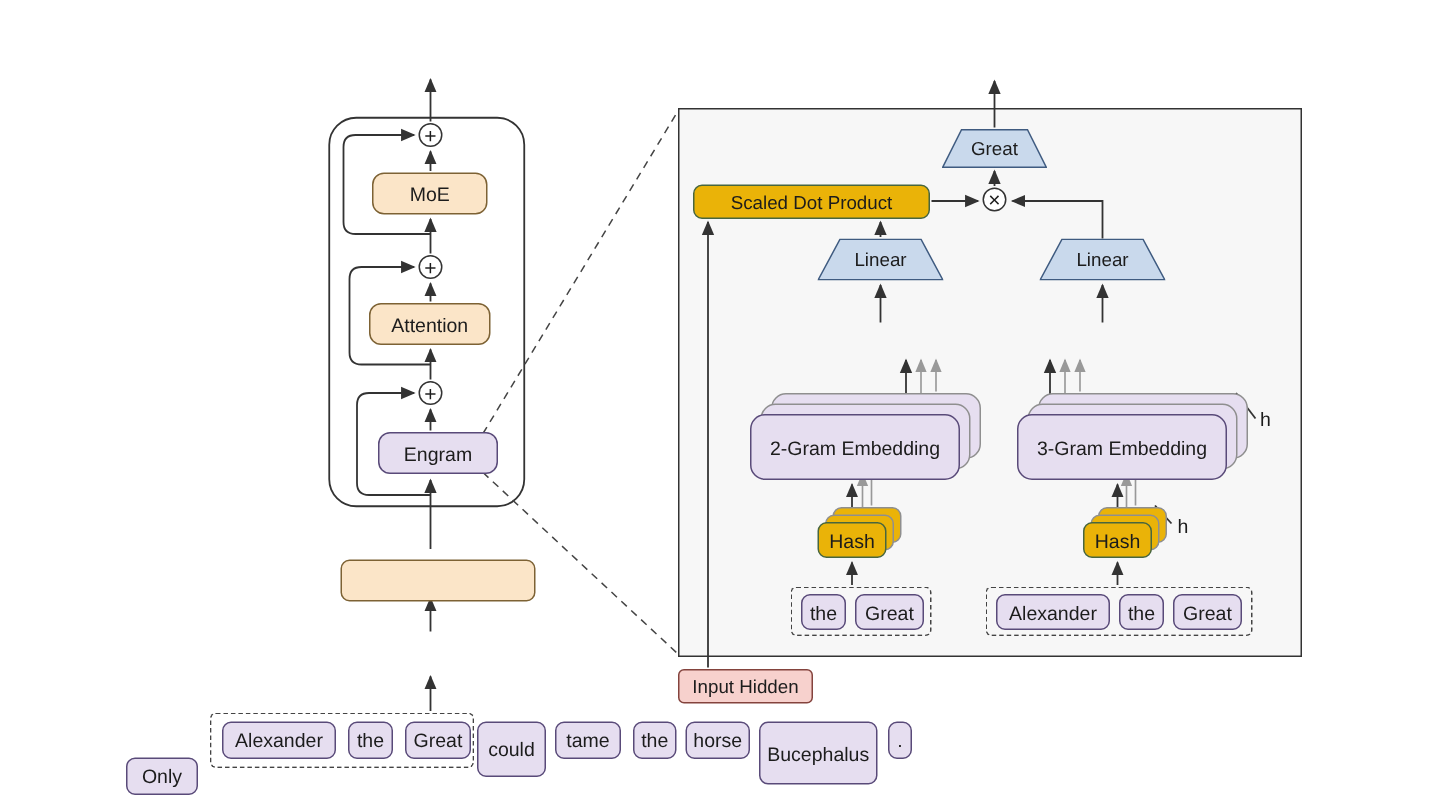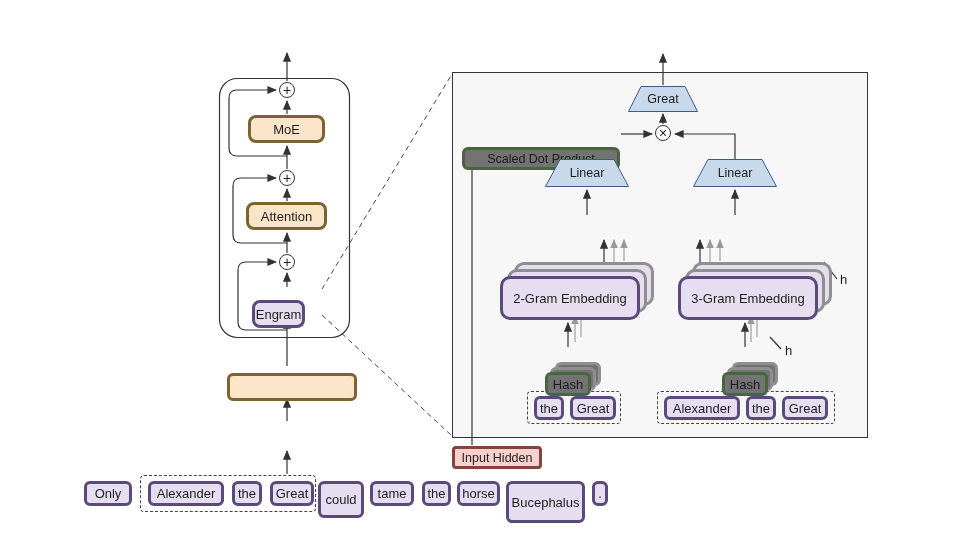--- a/index.html
+++ b/index.html
@@ -4,27 +4,27 @@
 <style>
   * { margin:0; padding:0; box-sizing:border-box; }
   html,body { background:#fff; }
   body { font-family:"Liberation Sans", sans-serif; color:#1c1c1c; }
   #canvas { position:relative; width:955px; height:536px; background:#fff; overflow:hidden; }
 
   .panel { position:absolute; background:#f7f7f7; border:1px solid #333; z-index:1; }
   .overlay { position:absolute; left:0; top:0; z-index:2; pointer-events:none; }
 
   .box { position:absolute; display:flex; align-items:center; justify-content:center;
-         border:3px solid #ef4444; font-size:13px; z-index:4; white-space:nowrap; }
+         border:1px solid #ef4444; font-size:13px; z-index:4; white-space:nowrap; }
   .r8 { border-radius:8px; } .r6 { border-radius:6px; } .r10 { border-radius:10px; } .r4 { border-radius:4px; }
 
   .purple { background:#E6DEF0; border-color:#594a79; }
   .orange { background:#FBE5C8; border-color:#7d6234; }
   .pink   { background:#F7D1CD; border-color:#84433d; }
-  .green  { background:#737373; border-color:#47663f;margin-top:24px; }
+  .green  { background:#eab308; border-color:#47663f; }
   .ghost  { border-color:#8f8f8f; z-index:3; }
 
   .dashed-group { position:absolute; border:1px dashed #444; border-radius:4px; background:transparent; z-index:3; }
 
   .node { position:absolute; width:16px; height:16px; border:1px solid #333; border-radius:50%;
           background:#fff; display:flex; align-items:center; justify-content:center;
           font-size:14px; line-height:1; z-index:4; }
 
   .trap { position:absolute; display:flex; align-items:center; justify-content:center; z-index:4; }
   .trap svg { position:absolute; inset:0; width:100%; height:100%; }
@@ -99,31 +99,31 @@
       <path d="M720,261 V240" marker-end="url(#mG)"></path>
       <path d="M575,342 V316" marker-end="url(#mG)"></path>
       <path d="M581,337 V309" marker-end="url(#mG)"></path>
       <path d="M751,342 V316" marker-end="url(#mG)"></path>
       <path d="M757,337 V309" marker-end="url(#mG)"></path>
     </g>
   </svg>
 
   <div class="box orange r8" style="left:248px;top:115px;width:77px;height:28px">MoE</div>
   <div class="box orange r8" style="left:246px;top:202px;width:81px;height:28px">Attention</div>
-  <div class="box purple r8" style="left:252px;top:300px;width:53px;height:28px">Engram</div>
+  <div class="box purple r8" style="left:252px;top:288px;width:80px;height:28px">Engram</div>
 
   <div class="node" style="left:279px;top:82px">+</div>
   <div class="node" style="left:279px;top:170px">+</div>
   <div class="node" style="left:279px;top:254px">+</div>
 
   <div class="box orange r6 ghost" style="left:227px;top:373px;width:130px;height:28px;border-color:#7d6234"></div>
 
 
   <div class="dashed-group" style="left:140px;top:475px;width:176px;height:37px"></div>
-  <div class="box purple r6" style="left:84px;top:481px;width:48px;height:25px">Only</div>
+  <div class="box purple r6" style="left:84px;top:505px;width:48px;height:25px">Only</div>
   <div class="box purple r6" style="left:148px;top:481px;width:76px;height:25px">Alexander</div>
   <div class="box purple r6" style="left:232px;top:481px;width:30px;height:25px">the</div>
   <div class="box purple r6" style="left:270px;top:481px;width:44px;height:25px">Great</div>
   <div class="box purple r6" style="left:318px;top:481px;width:46px;height:37px">could</div>
   <div class="box purple r6" style="left:370px;top:481px;width:44px;height:25px">tame</div>
   <div class="box purple r6" style="left:422px;top:481px;width:29px;height:25px">the</div>
   <div class="box purple r6" style="left:457px;top:481px;width:43px;height:25px">horse</div>
   <div class="box purple r6" style="left:506px;top:481px;width:79px;height:42px">Bucephalus</div>
   <div class="box purple r6" style="left:592px;top:481px;width:16px;height:25px">.</div>
 

